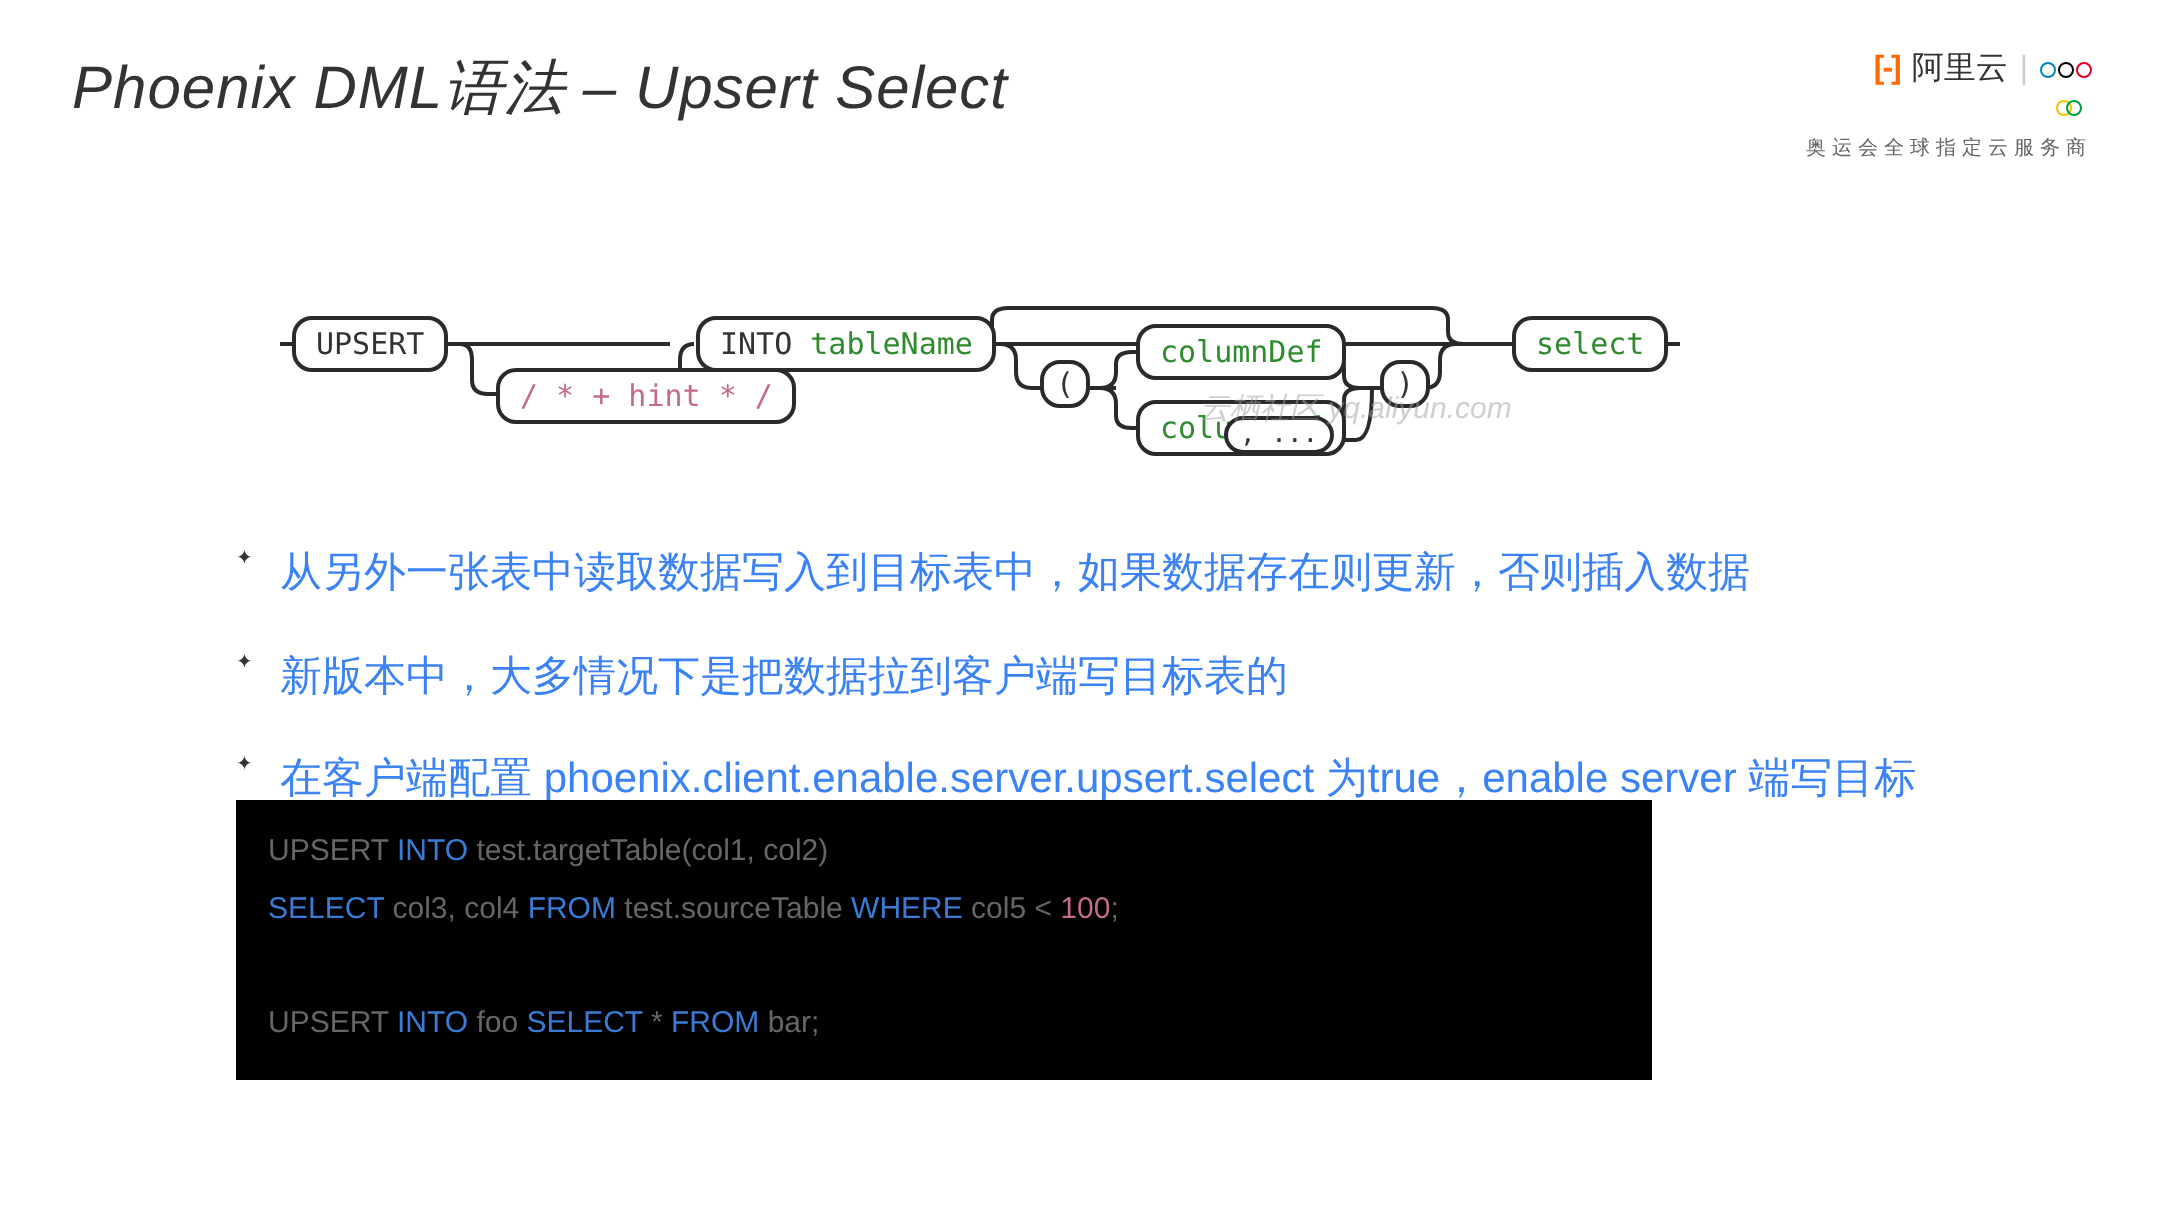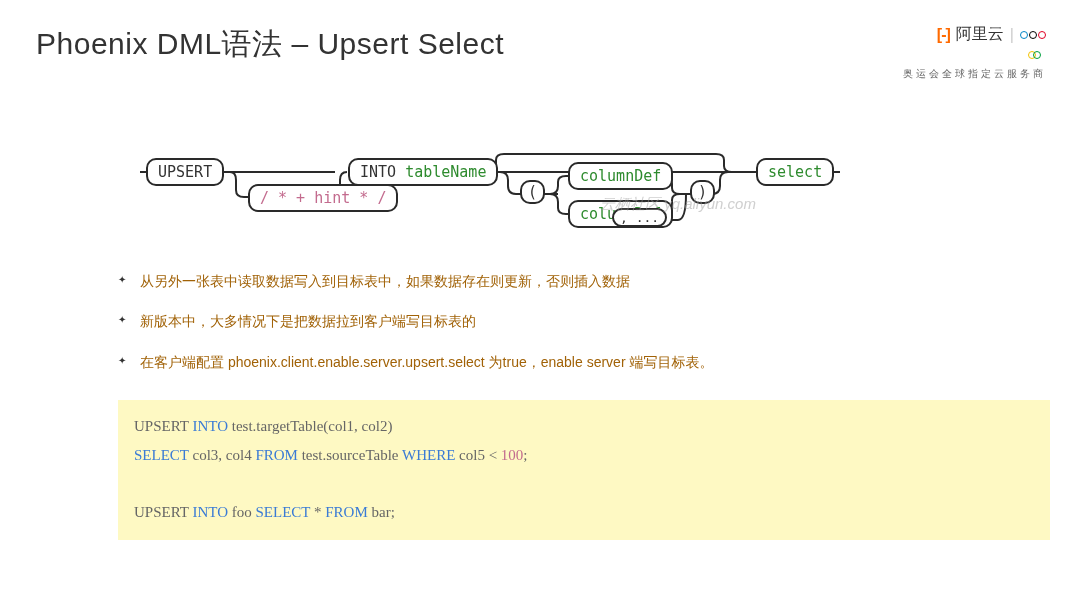--- a/index.html
+++ b/index.html
@@ -13,20 +13,21 @@
       overflow: hidden;
     }
     .title {
       position: absolute;
       left: 36px;
       top: 24px;
       font-size: 30px;
       font-weight: 400;
       color: #333;
       letter-spacing: 0.5px;
+      font-style: italic;
     }
     .brand {
       position: absolute;
       right: 34px;
       top: 24px;
       text-align: right;
     }
     .brand-top {
       display: flex;
       align-items: center;
@@ -90,43 +91,43 @@
       font-style: italic;
       pointer-events: none;
     }
     .bullets {
       position: absolute;
       left: 118px;
       top: 270px;
       width: 880px;
     }
     .bullet {
-      font-size: 14px;
-      color: #a16207;
+      font-size: 21px;
+      color: #3b82f6;
       line-height: 1.6;
       margin-bottom: 18px;
       padding-left: 22px;
       position: relative;
     }
     .bullet::before {
       content: "✦";
       position: absolute;
       left: 0;
       top: 2px;
       font-size: 10px;
       color: #333;
     }
     .code {
       position: absolute;
       left: 118px;
       top: 400px;
-      width: 932px;
-      background: #fef9c3;
+      width: 708px;
+      background: #000000;
       padding: 12px 16px 14px 16px;
-      font-family: Liberation Serif, serif;
+      font-family: Liberation Sans, sans-serif;
       font-size: 15px;
       line-height: 1.9;
       color: #666;
     }
     .code .kw { color: #3a7bd5; }
     .code .num { color: #c36b8e; }
   </style>
 </head>
 <body>
 

